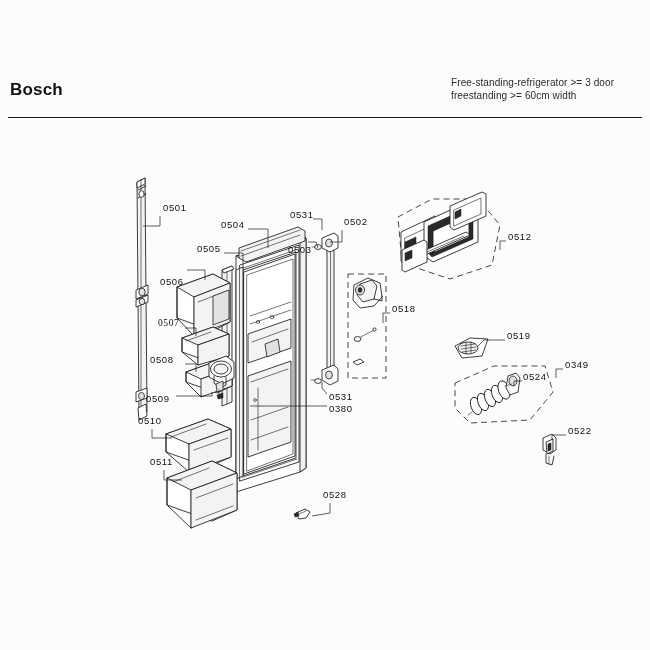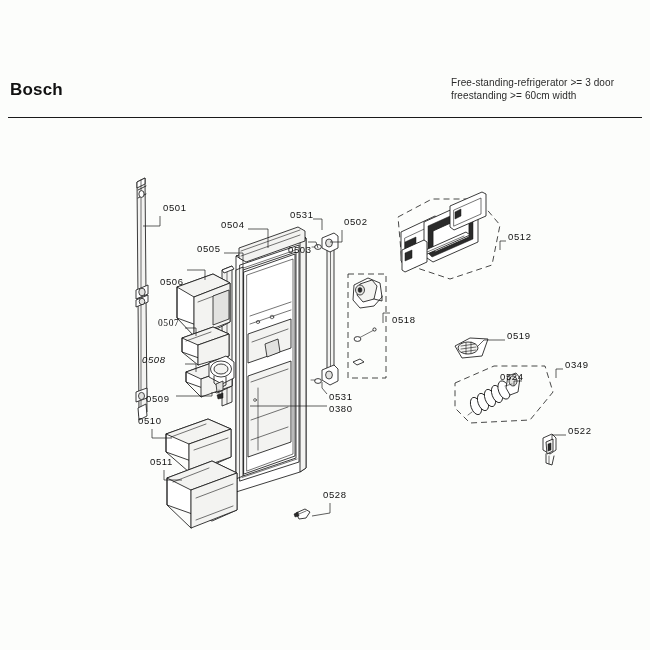--- a/index.html
+++ b/index.html
@@ -315,31 +315,31 @@
         </g>
   </svg>
   </div>
 
   <div id="labels">
       <div class="lbl" style="left: 163px; top: 202px;">0501</div>
       <div class="lbl" style="left: 221px; top: 219px;">0504</div>
       <div class="lbl" style="left: 197px; top: 243px;">0505</div>
       <div class="lbl" style="left: 160px; top: 276px;">0506</div>
       <div class="lbl" style="left: 158px; top: 318px; font-family: Liberation Serif, serif;">0507</div>
-      <div class="lbl" style="left: 142px; top: 354px; font-style: italic;">0508</div>
+      <div class="lbl" style="left: 150px; top: 354px;">0508</div>
       <div class="lbl" style="left: 146px; top: 393px;">0509</div>
       <div class="lbl" style="left: 138px; top: 415px;">0510</div>
       <div class="lbl" style="left: 150px; top: 456px;">0511</div>
       <div class="lbl" style="left: 344px; top: 216px;">0502</div>
       <div class="lbl" style="left: 288px; top: 232px; margin-top: 12px;">0503</div>
       <div class="lbl" style="left: 290px; top: 209px;">0531</div>
       <div class="lbl" style="left: 329px; top: 391px;">0531</div>
       <div class="lbl" style="left: 329px; top: 403px;">0380</div>
       <div class="lbl" style="left: 508px; top: 231px;">0512</div>
-      <div class="lbl" style="left: 392px; top: 314px;">0518</div>
+      <div class="lbl" style="left: 392px; top: 303px;">0518</div>
       <div class="lbl" style="left: 507px; top: 330px;">0519</div>
       <div class="lbl" style="left: 565px; top: 359px;">0349</div>
-      <div class="lbl" style="left: 500px; top: 371px;">0524</div>
+      <div class="lbl" style="left: 523px; top: 371px;">0524</div>
       <div class="lbl" style="left: 568px; top: 425px;">0522</div>
       <div class="lbl" style="left: 323px; top: 489px;">0528</div>
     </div>
 
 </div>
 
 </body></html>

